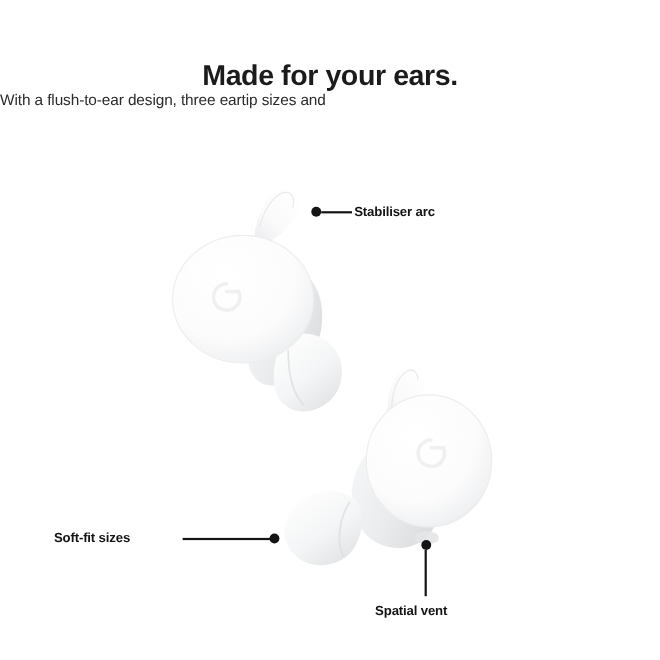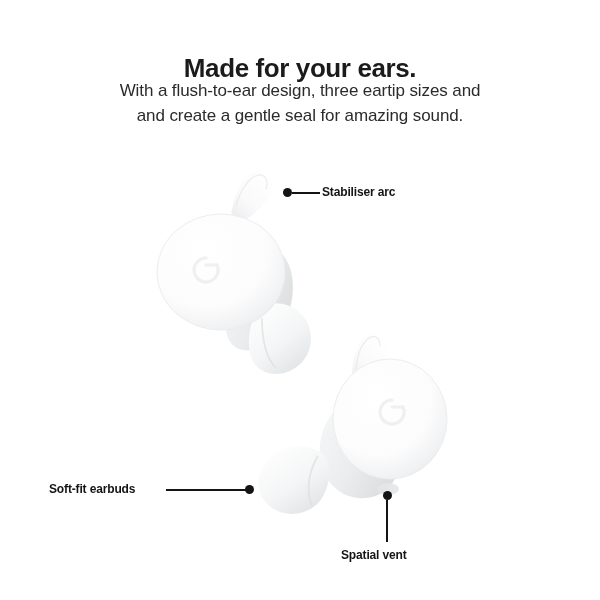--- a/index.html
+++ b/index.html
@@ -29,22 +29,22 @@
     font-size: 26px;
     font-weight: bold;
     letter-spacing: -0.4px;
     color: #1b1b1b;
   }
   #body-copy {
     position: absolute;
     top: 78px;
     left: 0;
     width: 600px;
-    text-align: center;
-    font-size: 17px;
+    text-align: left;
+    font-size: 14px;
     line-height: 25px;
     color: #2b2b2b;
     letter-spacing: -0.1px;
   }
   #body-copy div { white-space: nowrap; }
 
   
   #art {
     position: absolute;
     left: 0;
@@ -88,21 +88,20 @@
 </style>
 </head>
 <body>
 
 <div id="page">
 
   <h1 id="headline">Made for your ears.</h1>
 
   <div id="body-copy">
     <div>With a flush-to-ear design, three eartip sizes and</div>
-    <div>and create a gentle seal for amazing sound.</div>
   </div>
 
   <svg id="art" viewBox="0 0 600 600">
     <defs>
       <radialGradient id="discGrad" cx="38%" cy="32%" r="78%">
         <stop offset="0%" stop-color="#ffffff"></stop>
         <stop offset="62%" stop-color="#fcfcfd"></stop>
         <stop offset="88%" stop-color="#f0f1f2"></stop>
         <stop offset="100%" stop-color="#e2e4e6"></stop>
       </radialGradient>
@@ -202,21 +201,21 @@
     </g>
   </svg>
 
   <div>
     <span id="callout-stabiliser-dot" class="lead-dot"></span>
     <span id="callout-stabiliser-line" class="lead-line"></span>
     <span id="callout-stabiliser-text" class="callout">Stabiliser arc</span>
   </div>
 
   <div>
-    <span id="callout-eartip-text" class="callout">Soft-fit earbuds</span>
+    <span id="callout-eartip-text" class="callout">Soft-fit sizes</span>
     <span id="callout-eartip-line" class="lead-line"></span>
     <span id="callout-eartip-dot" class="lead-dot"></span>
   </div>
 
   <div>
     <span id="callout-vent-dot" class="lead-dot"></span>
     <span id="callout-vent-line" class="lead-line"></span>
     <span id="callout-vent-text" class="callout">Spatial vent</span>
   </div>
 

